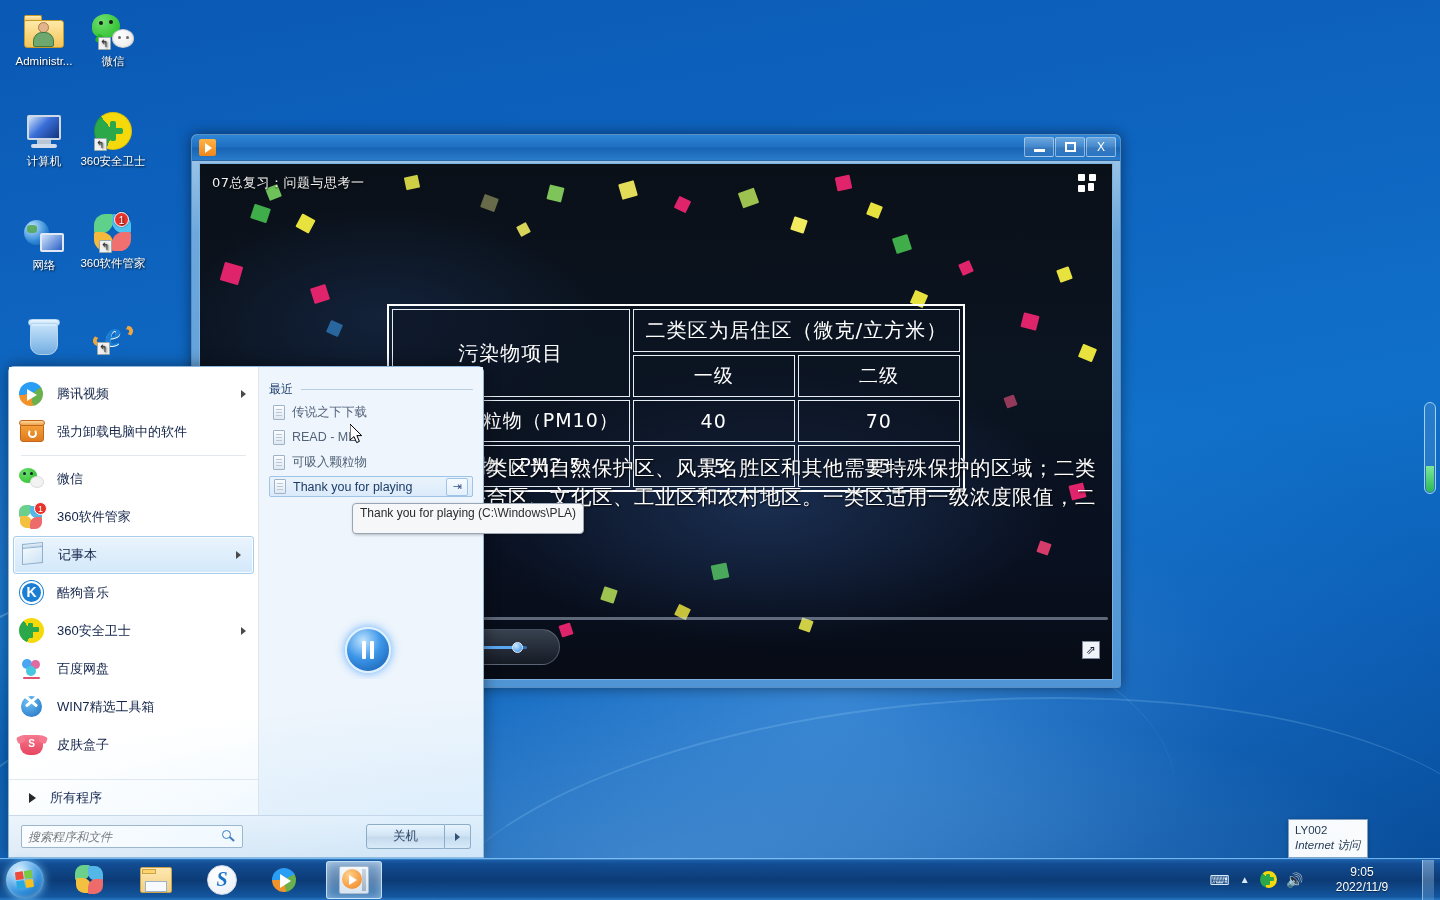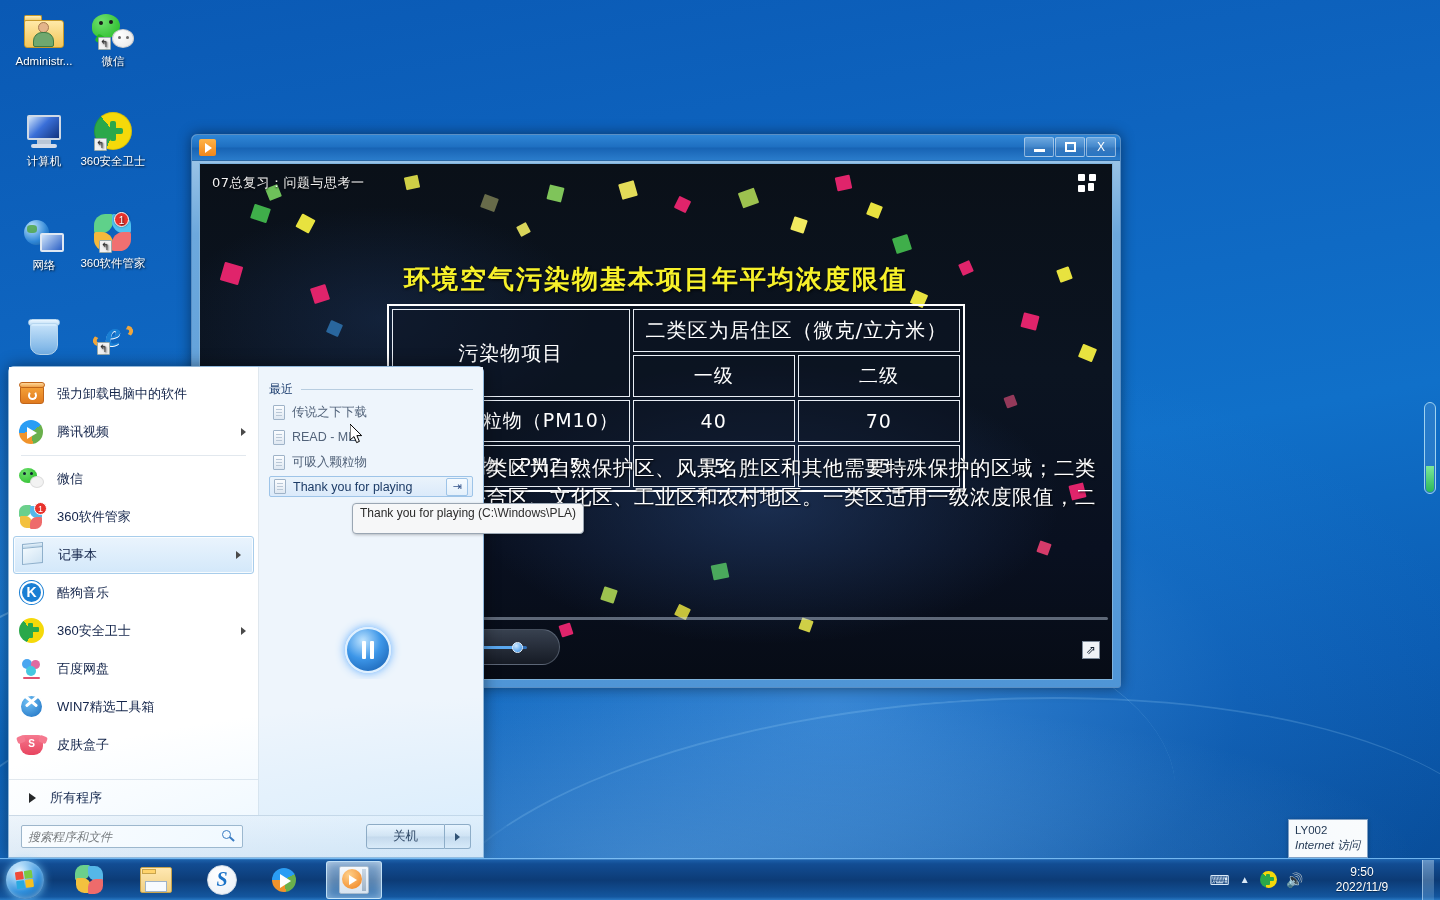--- a/index.html
+++ b/index.html
@@ -567,21 +567,20 @@
 
       <div id="vid-head">07总复习：问题与思考一</div>
 
       <div id="vid-logo">
         <i class="a"></i>
           <i class="b"></i>
           <i class="c"></i>
           <i class="e"></i>
       </div>
 
-      <div id="slide-title">环境空气污染物基本项目年平均浓度限值</div>
 
       <table id="slide-table">
         <tbody>
             <tr>
           <td rowspan="2" class="big">污染物项目</td>
           <td colspan="2" class="big">二类区为居住区（微克/立方米）</td>
         </tr>
         <tr>
           <td>一级</td>
           <td>二级</td>
@@ -632,34 +631,34 @@
     <div class="fill"></div>
   </div>
 
   <div id="start-menu">
     <div id="sm-body">
 
       <div id="sm-left">
 
         <div class="pitem">
           <div class="pic">
+            <div style="position:absolute;left:0;top:1px;width:24px;height:24px;border-radius:50%;background:conic-gradient(from 170deg,#f0932b 0deg 95deg,#2a9df4 95deg 245deg,#6ab04c 245deg 360deg);"></div>
+            <div style="position:absolute;left:8px;top:8px;width:0;height:0;border-left:10px solid #fff;border-top:6px solid transparent;border-bottom:6px solid transparent;"></div>
+          </div>
+          <span class="ptxt">腾讯视频</span>
+          <div class="arrow"></div>
+        </div>
+
+        <div class="pitem">
+          <div class="pic">
             <div style="position:absolute;left:1px;top:4px;width:24px;height:19px;border-radius:3px;background:linear-gradient(180deg,#f6a43a,#e07a1e);border:1px solid #c0651a;"></div>
             <div style="position:absolute;left:0;top:1px;width:26px;height:6px;border-radius:3px;background:linear-gradient(180deg,#ffd79a,#f0a34a);border:1px solid #c0651a;"></div>
             <div style="position:absolute;left:9px;top:10px;width:9px;height:9px;border:2px solid #fff;border-radius:50%;border-top-color:transparent;"></div>
           </div>
           <span class="ptxt">强力卸载电脑中的软件</span>
-        </div>
-
-        <div class="pitem">
-          <div class="pic">
-            <div style="position:absolute;left:0;top:1px;width:24px;height:24px;border-radius:50%;background:conic-gradient(from 170deg,#f0932b 0deg 95deg,#2a9df4 95deg 245deg,#6ab04c 245deg 360deg);"></div>
-            <div style="position:absolute;left:8px;top:8px;width:0;height:0;border-left:10px solid #fff;border-top:6px solid transparent;border-bottom:6px solid transparent;"></div>
-          </div>
-          <span class="ptxt">腾讯视频</span>
-          <div class="arrow"></div>
         </div>
 
         <div class="sm-sep"></div>
 
         <div class="pitem">
           <div class="pic">
             <div style="position:absolute;left:0;top:2px;width:18px;height:15px;border-radius:50%;background:radial-gradient(circle at 35% 30%,#6ee06e,#22b822);"></div>
             <div style="position:absolute;left:11px;top:10px;width:14px;height:12px;border-radius:50%;background:#f2f2f2;border:1px solid #dcdcdc;"></div>
             <div style="position:absolute;left:4px;top:6px;width:3px;height:3px;border-radius:50%;background:#123;"></div>
             <div style="position:absolute;left:11px;top:6px;width:3px;height:3px;border-radius:50%;background:#123;"></div>
@@ -847,20 +846,20 @@
       <div class="tricon">⌨</div>
       <div class="tricon" style="font-size:10px;">▲</div>
       <div class="tricon">
         <span style="display:inline-block;width:17px;height:17px;border-radius:50%;background:conic-gradient(from 200deg,#2aa84a 0deg 120deg,#f5d90a 120deg 360deg);position:relative;">
           <span style="position:absolute;left:6px;top:3px;width:4px;height:11px;background:#2aa84a;border-radius:1px;"></span>
           <span style="position:absolute;left:3px;top:6px;width:11px;height:4px;background:#2aa84a;border-radius:1px;"></span>
         </span>
       </div>
       <div class="tricon">🔊</div>
       <div id="clock">
-        <div>9:50</div>
+        <div>9:05</div>
         <div>2022/11/9</div>
       </div>
       <div id="show-desktop"></div>
     </div>
   </div>
 
 </div>
 
 </body></html>

